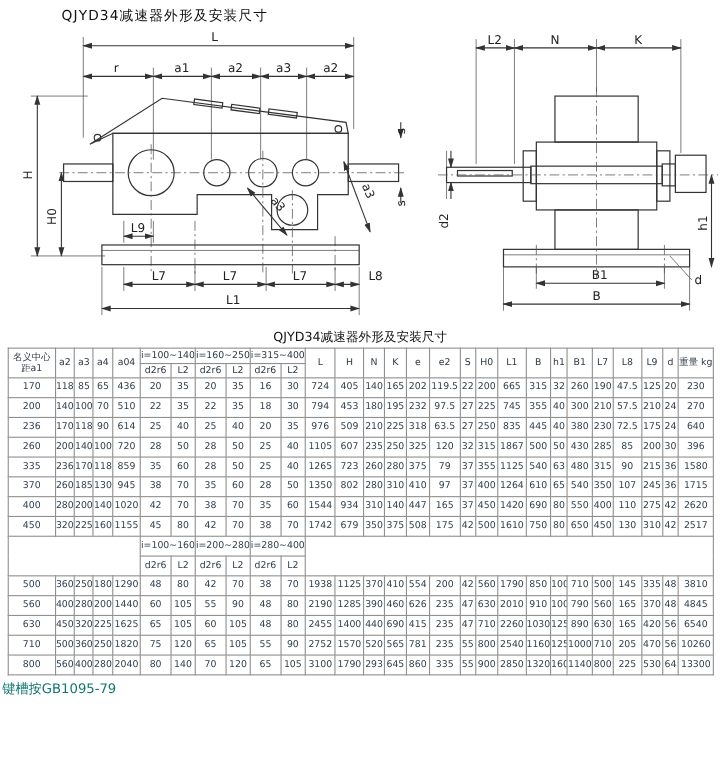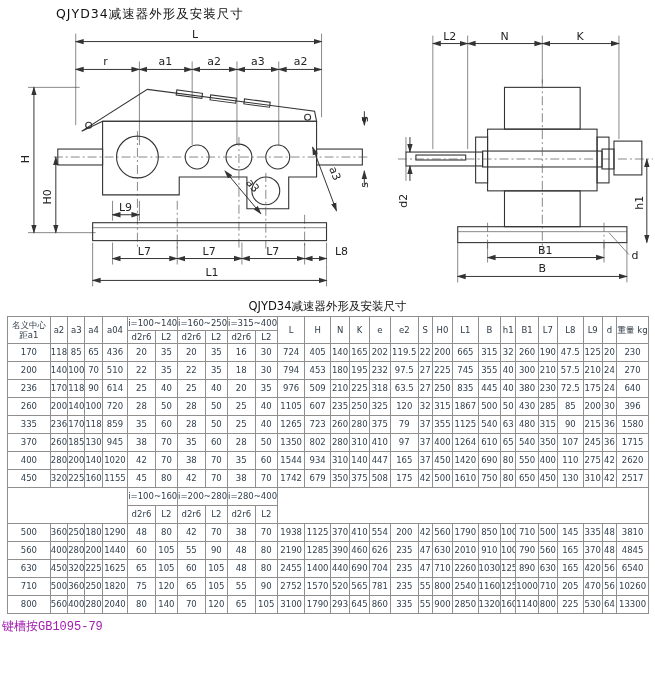--- a/index.html
+++ b/index.html
@@ -12,21 +12,21 @@
   .thin{stroke:#555;stroke-width:0.7;fill:none;}
   .part{stroke:#333;stroke-width:1.1;fill:none;}
   .chain{stroke:#555;stroke-width:0.7;fill:none;stroke-dasharray:9 3 2 3;}
   .table-title{text-align:center;font-size:11.5px;color:#111;margin:2px 0 2px 0;}
   table{border-collapse:collapse;table-layout:fixed;width:642px;margin-left:7px;}
   th,td{border:1px solid #8f8f8f;font-size:8.5px;font-weight:normal;text-align:center;
     padding:1px 0;color:#33414f;overflow:hidden;line-height:1.25;}
   thead th{color:#2e3a46;}
   td{height:15px;}
   .grp{font-size:8.5px;}
-  .footnote{font-size:12px;color:#a21caf;margin:4px 0 0 2px;font-family:Liberation Mono, monospace;}
+  .footnote{font-size:12px;color:#0f766e;margin:4px 0 0 2px;}
 </style>
 </head>
 <body>
 
 <div class="page-title">QJYD34减速器外形及安装尺寸</div>
 
 <div class="drawings">
 
   <svg width="374" height="272" viewBox="0 0 374 272">
     <defs>
@@ -585,21 +585,21 @@
         <td>65</td>
         <td>105</td>
         <td>60</td>
         <td>105</td>
         <td>48</td>
         <td>80</td>
         <td>2455</td>
         <td>1400</td>
         <td>440</td>
         <td>690</td>
-        <td>704</td>
+        <td>415</td>
         <td>235</td>
         <td>47</td>
         <td>710</td>
         <td>2260</td>
         <td>1030</td>
         <td>125</td>
         <td>890</td>
         <td>630</td>
         <td>165</td>
         <td>420</td>

